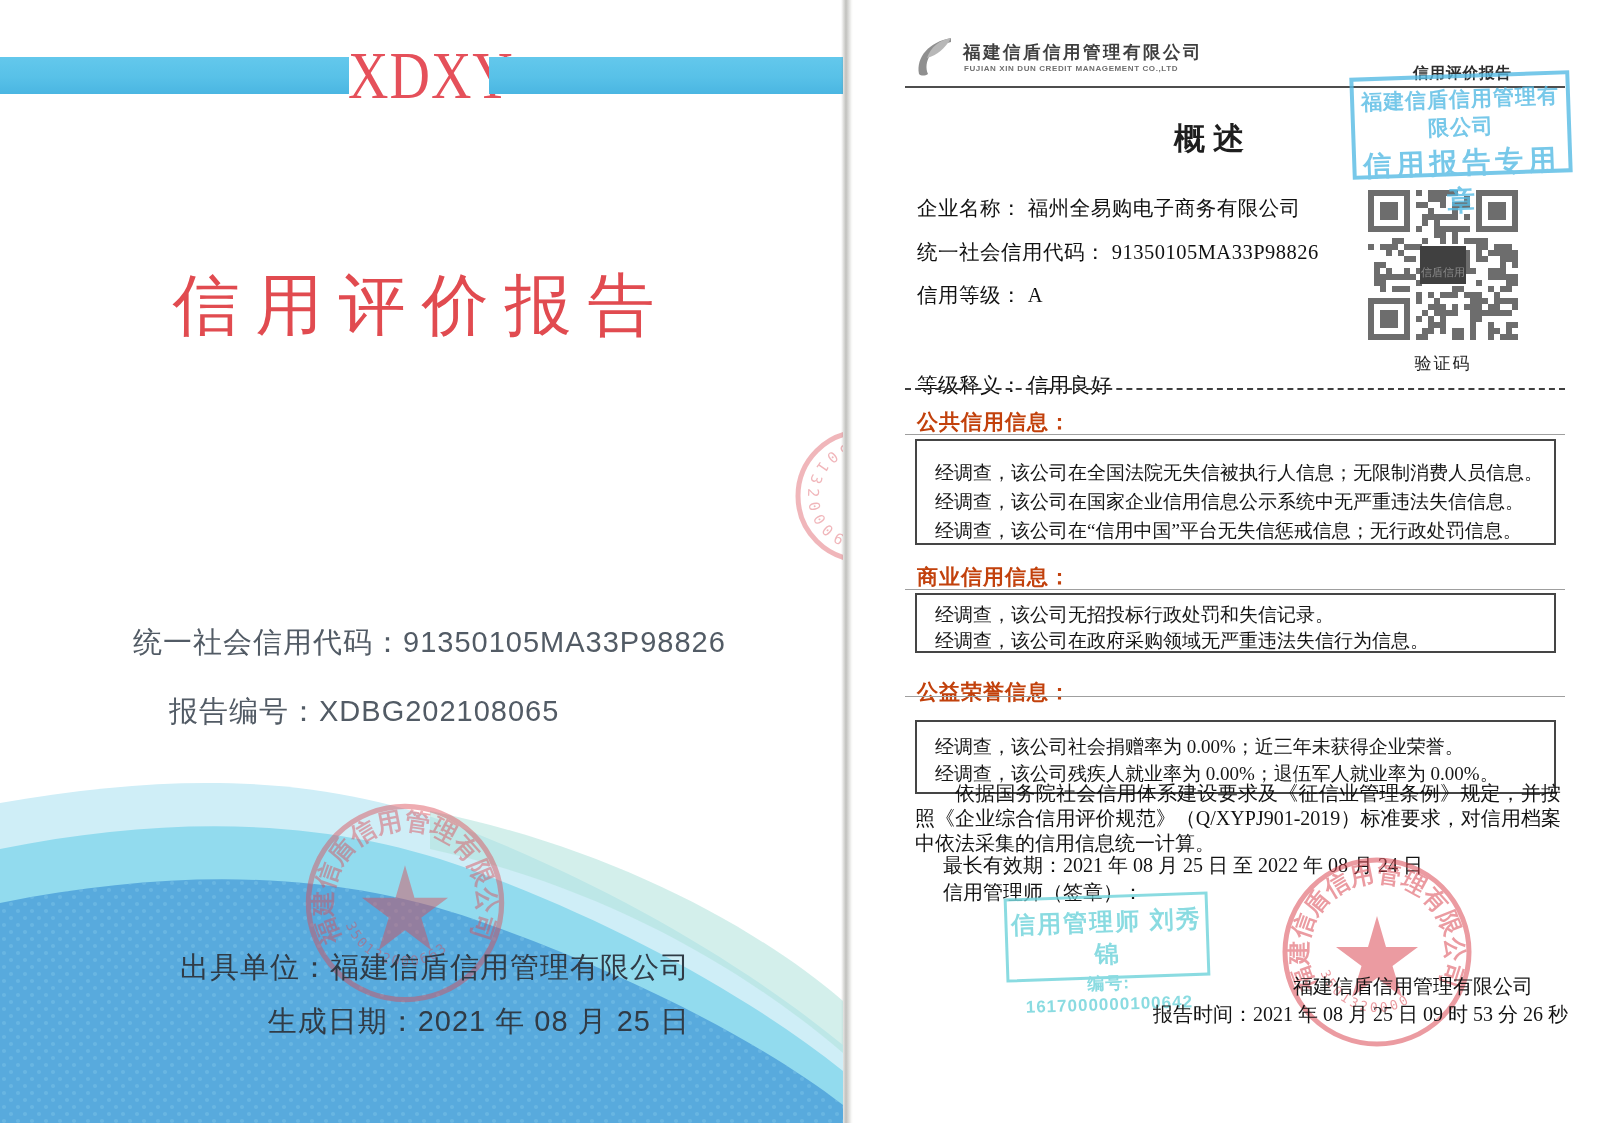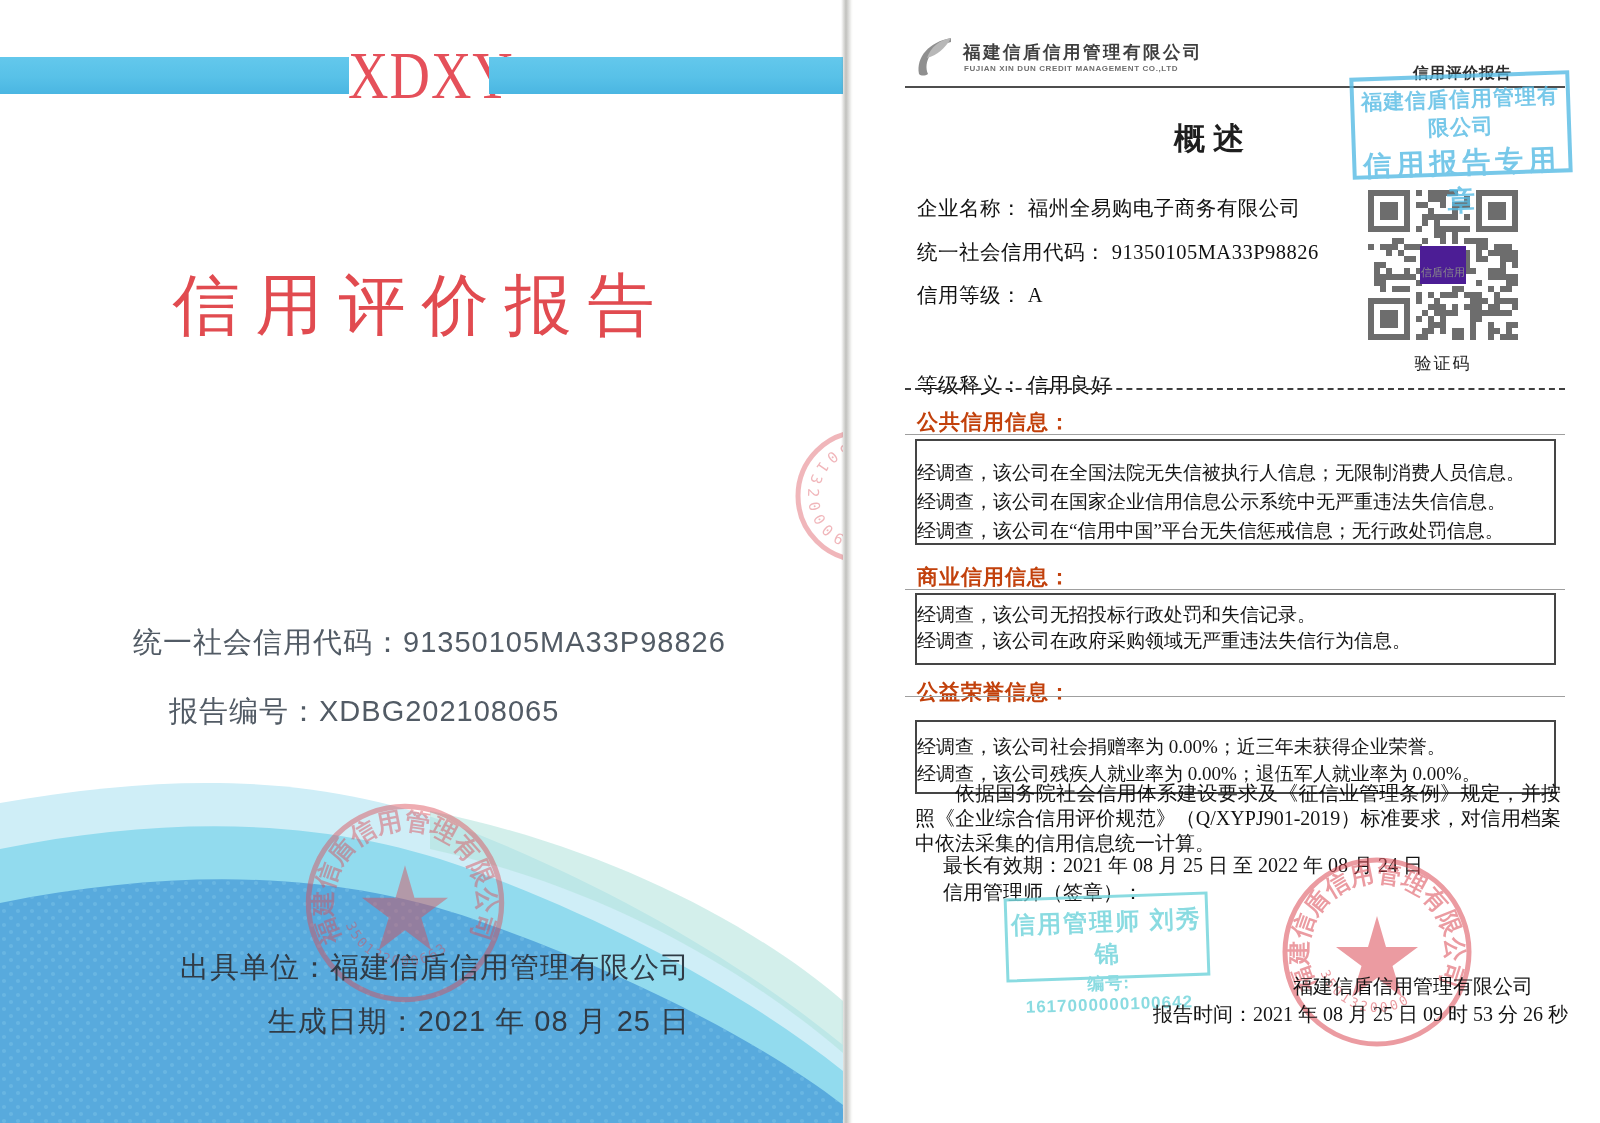--- a/index.html
+++ b/index.html
@@ -43,33 +43,33 @@
   .seal-rect{left:498px;top:74px;width:212px;height:94px;border:4px solid var(--seal_blue);
              transform:rotate(-2deg);color:var(--seal_blue);text-align:center;opacity:.8;z-index:6;}
   .seal-rect .l1{margin-top:7px;font-size:21px;font-weight:bold;letter-spacing:1px;}
   .seal-rect .l2{margin-top:3px;font-size:28px;font-weight:bold;letter-spacing:5px;}
   .report-title{left:0;top:118px;width:720px;text-align:center;font-size:31px;font-weight:bold;
                 letter-spacing:8px;color:#1e1e1e;}
   .sum-field{left:64px;font-size:20.5px;color:#111;letter-spacing:.5px;}
   .sf1{top:194px;} .sf2{top:238px;} .sf3{top:281px;} .sf4{top:323px;margin-top:48px;}
   .qr-wrap{left:512px;top:190px;width:156px;text-align:center;}
   .qr-box{position:relative;width:150px;height:150px;margin:0 auto;}
-  .qr-center{position:absolute;left:52px;top:56px;width:46px;height:38px;background:#4c1d95;
+  .qr-center{position:absolute;left:52px;top:56px;width:46px;height:38px;background:#404040;
              font-size:11px;color:#8a8a8a;font-family:"Liberation Sans","DejaVu Sans",sans-serif;
              display:flex;align-items:flex-end;justify-content:center;padding-bottom:4px;box-sizing:border-box;}
   .qr-caption{margin-top:12px;font-size:17px;color:#1d1d1d;letter-spacing:2px;}
   .dashed-sep{left:52px;top:388px;width:660px;border-top:2px dashed #3f3f3f;}
   .sec-head{left:64px;font-size:21px;font-weight:bold;color:#c2410c;letter-spacing:1px;}
   .sh1{top:408px;} .sh2{top:563px;} .sh3{top:670px;margin-top:8px;}
   .sec-rule{left:52px;width:660px;height:1px;background:#9f9f9f;}
   .sr1{top:434px;} .sr2{top:589px;} .sr3{top:696px;}
   .sec-box{left:62px;width:641px;border:2px solid #454545;box-sizing:border-box;
-           font-size:19px;line-height:29px;color:#151515;}
+           font-size:19px;line-height:29px;color:#151515;padding-left:18px;}
   .sb1{top:439px;height:106px;padding-top:17px;}
-  .sb2{top:593px;height:72px;padding-top:7px;line-height:26px;}
+  .sb2{top:593px;height:60px;padding-top:7px;line-height:26px;}
   .sb3{top:700px;height:74px;padding-top:11px;line-height:27px;margin-top:20px;}
   .statement{left:62px;top:781px;width:646px;font-size:20px;line-height:25px;color:#131313;
              text-indent:2em;text-align:justify;}
   .validity{left:90px;top:852px;font-size:20px;color:#131313;}
   .manager-label{left:90px;top:879px;font-size:20px;color:#131313;}
   .seal-manager{left:152px;top:895px;width:198px;height:78px;border:3px solid var(--manager_teal);
                 transform:rotate(-2deg);color:var(--manager_teal);text-align:center;opacity:.8;
                 font-family:"Liberation Sans","DejaVu Sans",sans-serif;z-index:2;}
   .seal-manager .l1{margin-top:8px;font-size:24px;font-weight:bold;letter-spacing:2px;}
   .seal-manager .l2{margin-top:2px;font-size:17px;font-weight:bold;letter-spacing:1px;}

